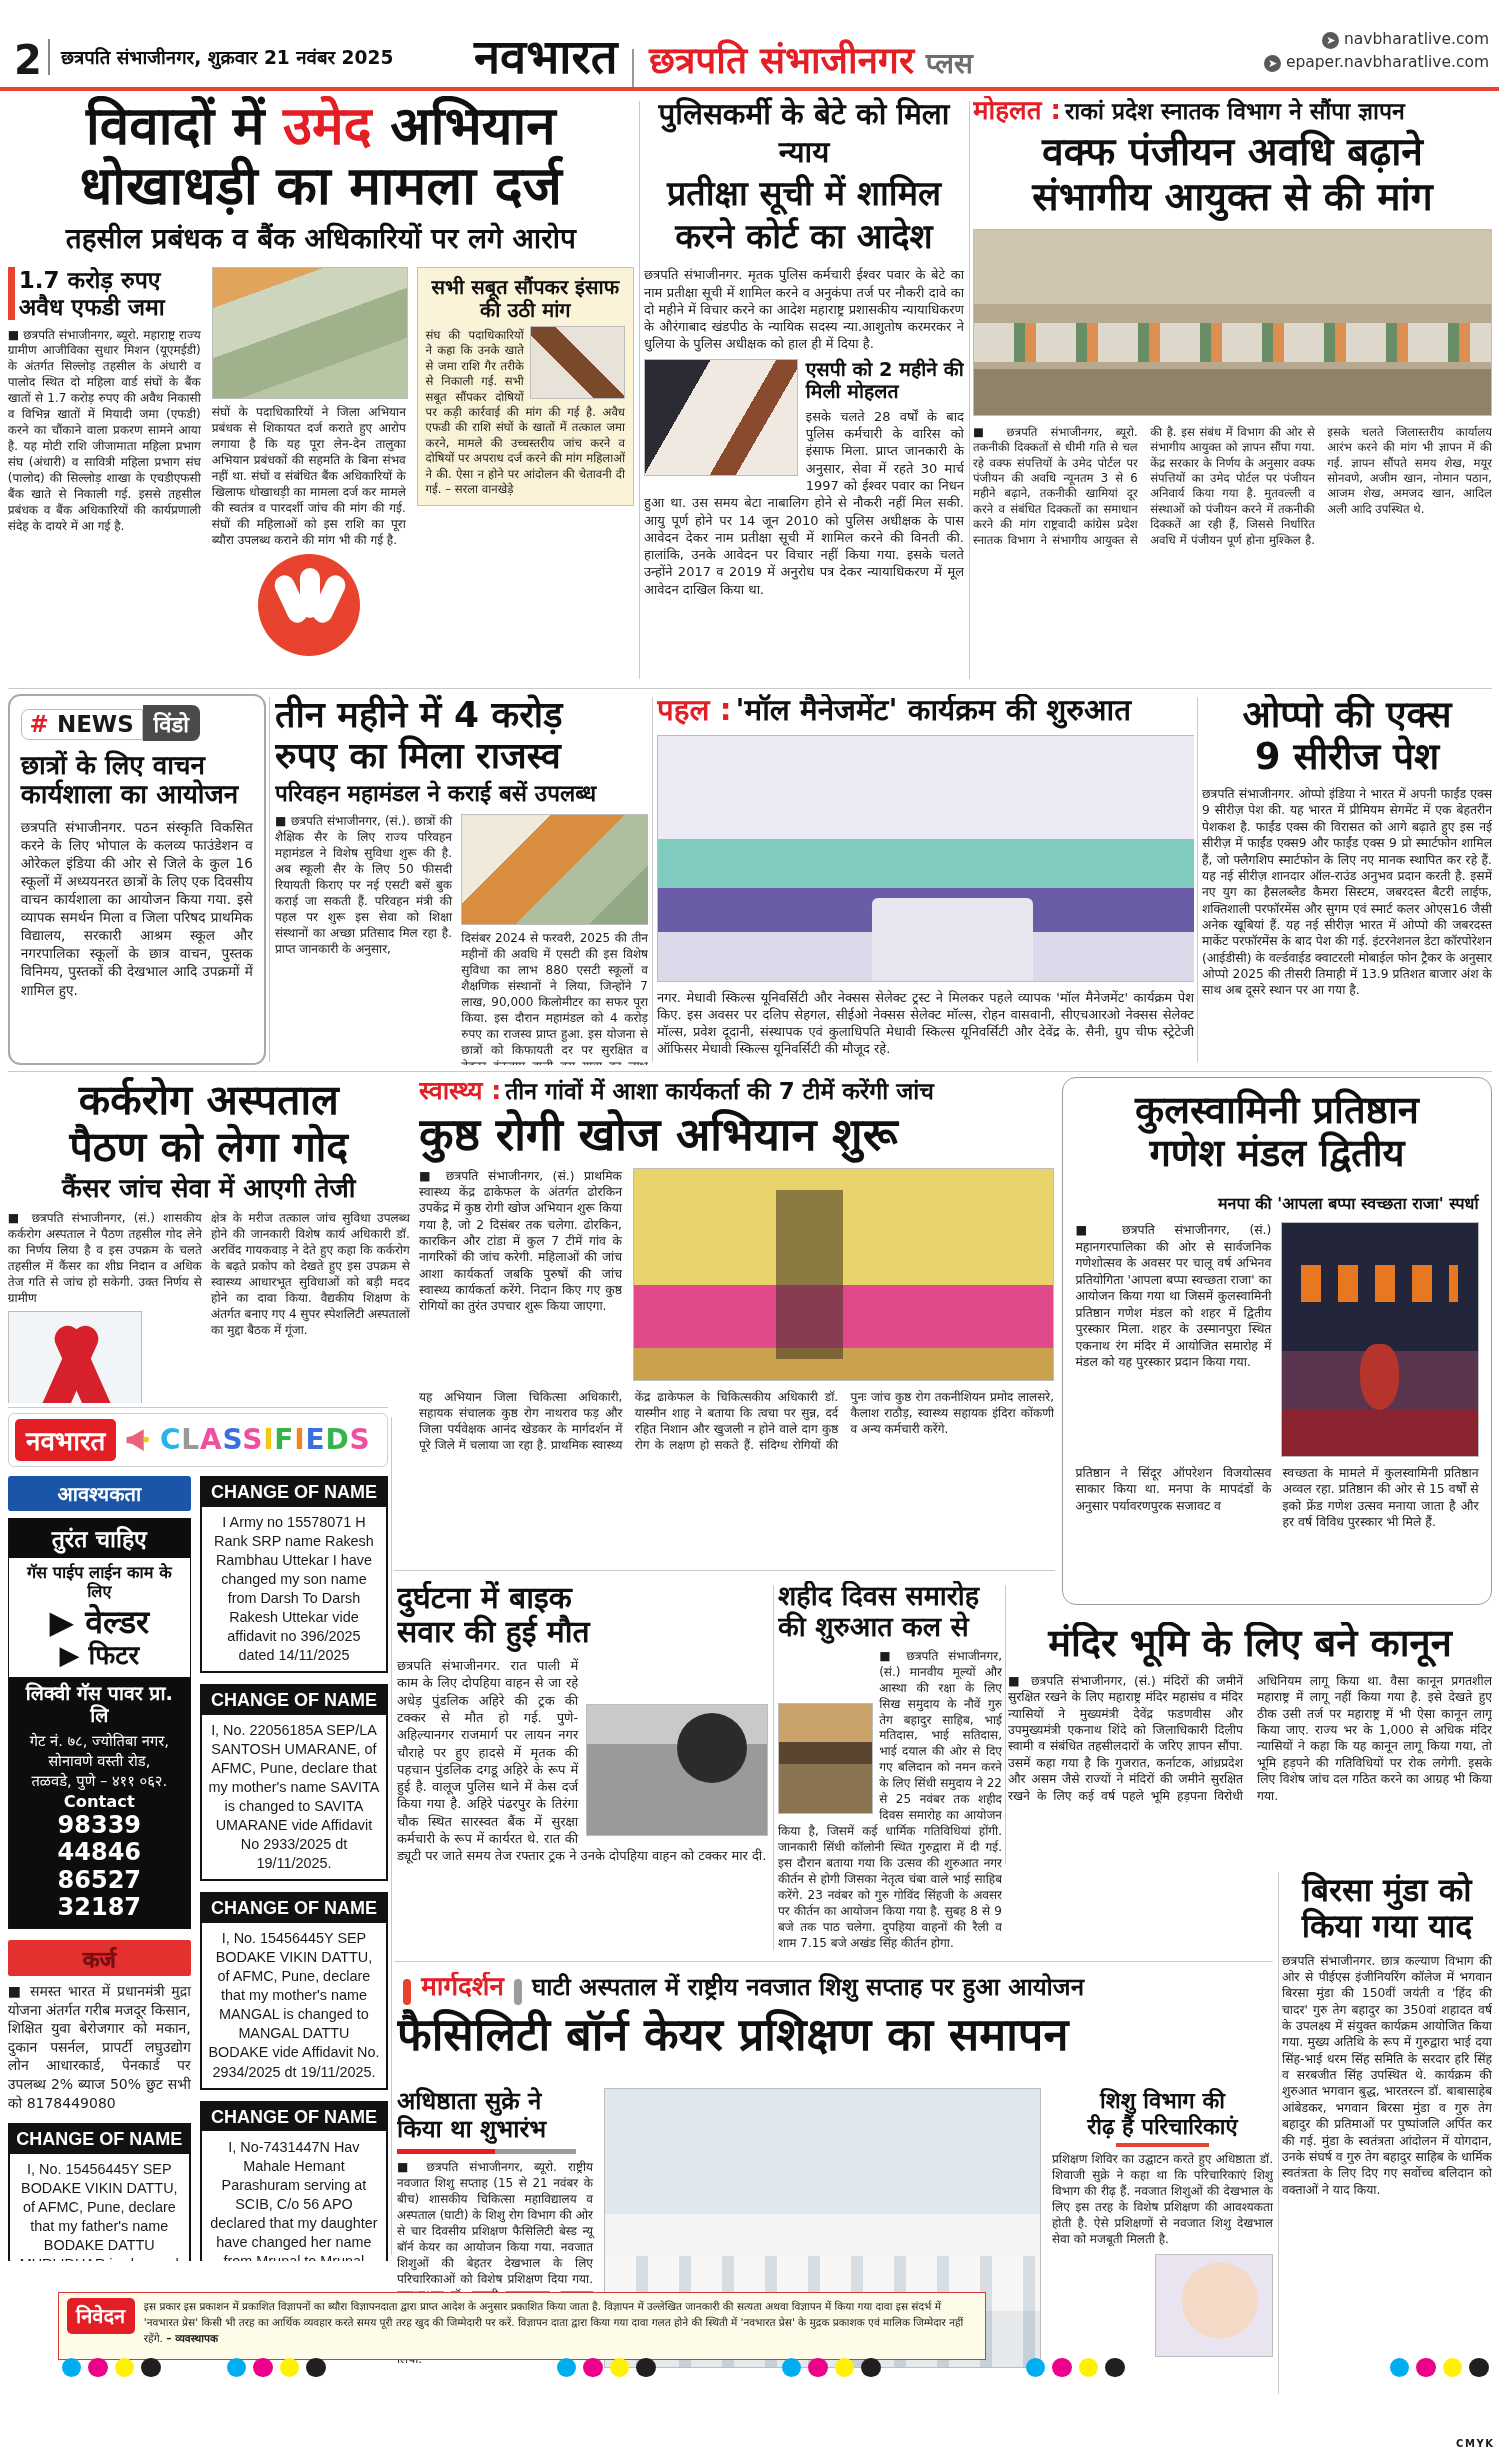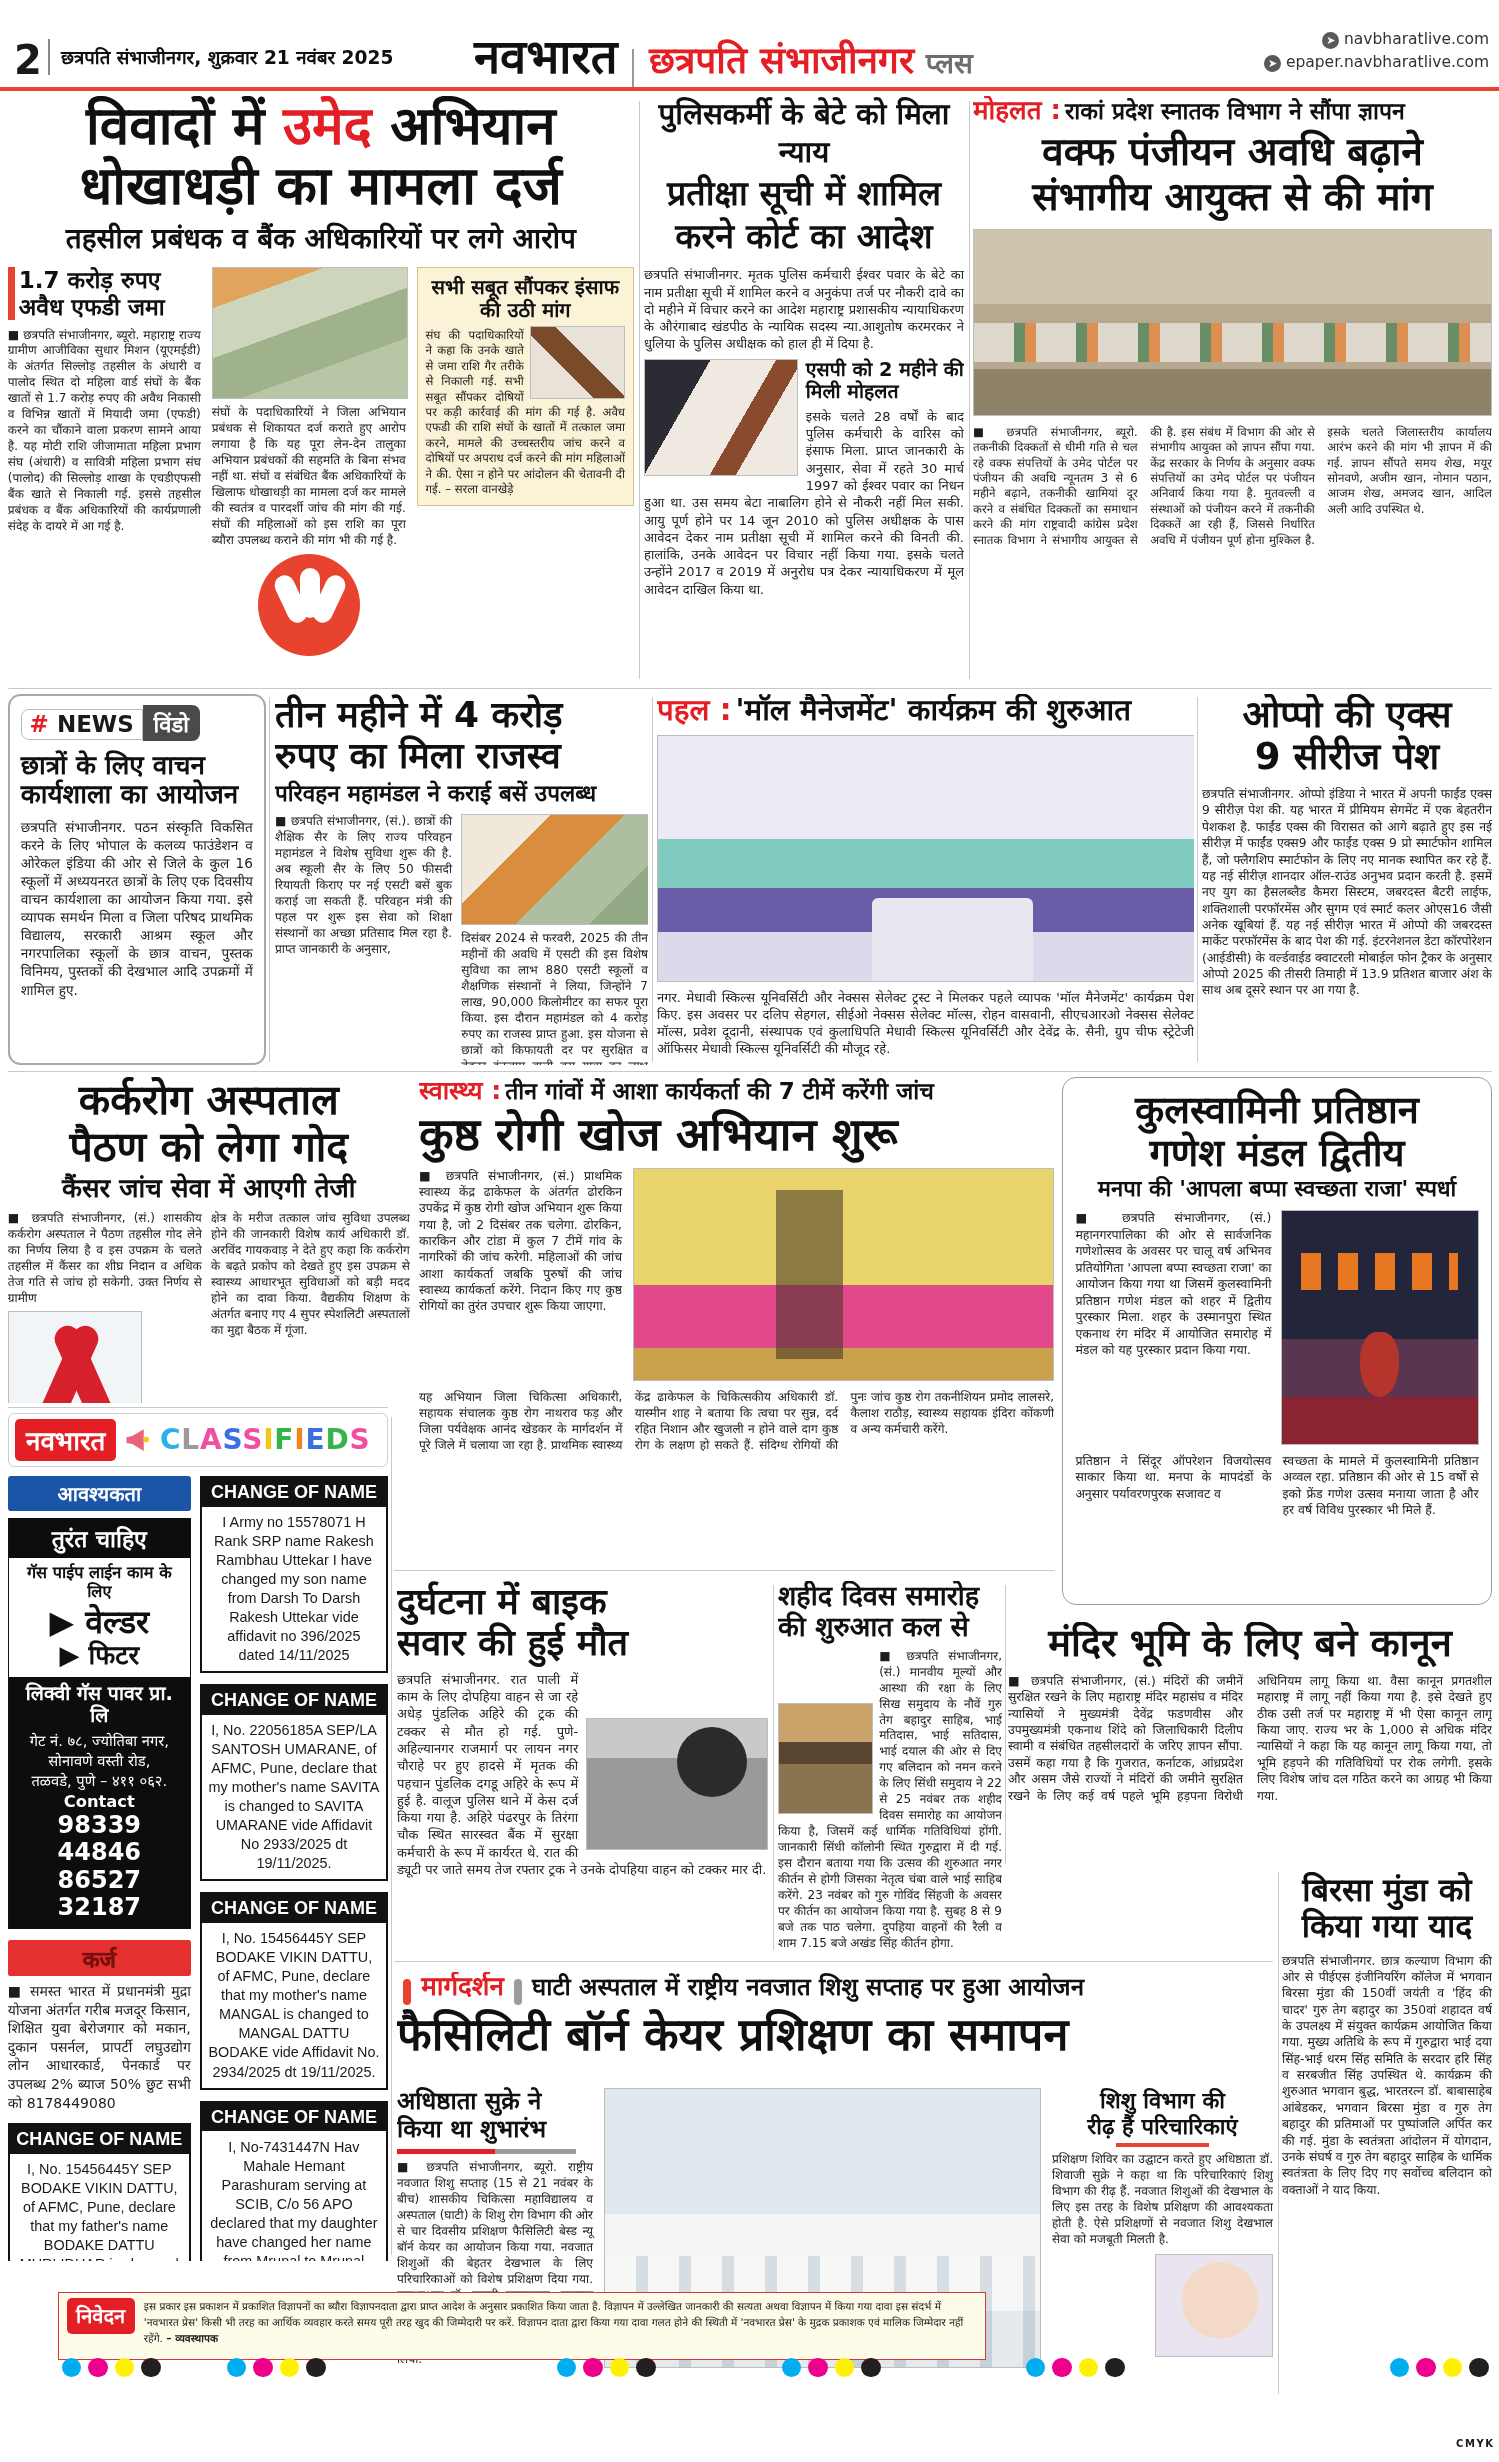--- a/index.html
+++ b/index.html
@@ -246,21 +246,21 @@
       </div>
     </div>
     <div class="bt" style="font-size:12px;margin-top:9.3px;column-count:3;column-gap:12.4px;height:116px;">यह अभियान जिला चिकित्सा अधिकारी, सहायक संचालक कुष्ठ रोग नाथराव फड़ और जिला पर्यवेक्षक आनंद खेडकर के मार्गदर्शन में पूरे जिले में चलाया जा रहा है. प्राथमिक स्वास्थ्य केंद्र ढाकेफल के चिकित्सकीय अधिकारी डॉ. यास्मीन शाह ने बताया कि त्वचा पर सुन्न, दर्द रहित निशान और खुजली न होने वाले दाग कुष्ठ रोग के लक्षण हो सकते हैं. संदिग्ध रोगियों की पुनः जांच कुष्ठ रोग तकनीशियन प्रमोद लालसरे, कैलाश राठौड़, स्वास्थ्य सहायक इंदिरा कोंकणी व अन्य कर्मचारी करेंगे.</div>
   </div>
 
   <div class="abs clip roundbox" style="left:1062px;top:1077px;width:430px;height:528px;box-sizing:border-box;">
     <div class="hl center" style="font-size:38px;">
       <div>कुलस्वामिनी प्रतिष्ठान</div>
       <div>गणेश मंडल द्वितीय</div>
     </div>
-    <div class="hl center" style="font-size:22px;margin-top:0;">मनपा की 'आपला बप्पा स्वच्छता राजा' स्पर्धा</div>
+    <div class="hl center" style="font-size:16px;margin-top:19px;text-align:right;">मनपा की 'आपला बप्पा स्वच्छता राजा' स्पर्धा</div>
     <div style="display:flex;gap:9.3px;margin-top:9.3px;">
       <div class="bt" style="font-size:12.4px;width:196px;flex:none;">■ छत्रपति संभाजीनगर, (सं.) महानगरपालिका की ओर से सार्वजनिक गणेशोत्सव के अवसर पर चालू वर्ष अभिनव प्रतियोगिता 'आपला बप्पा स्वच्छता राजा' का आयोजन किया गया था जिसमें कुलस्वामिनी प्रतिष्ठान गणेश मंडल को शहर में द्वितीय पुरस्कार मिला. शहर के उस्मानपुरा स्थित एकनाथ रंग मंदिर में आयोजित समारोह में मंडल को यह पुरस्कार प्रदान किया गया.</div>
       <div class="ph ph-award" style="flex:1;height:233px;">
         <div style="position:absolute;left:10%;top:18%;width:80%;height:16%;background:repeating-linear-gradient(90deg,#e87722 0 20px,transparent 20px 37px);"></div>
         <div style="position:absolute;left:40%;top:52%;width:20%;height:28%;background:#b5342c;border-radius:50% 50% 60% 60%;"></div>
       </div>
     </div>
     <div style="display:flex;gap:11px;margin-top:7.8px;">
       <div class="bt" style="font-size:12.4px;flex:1;">प्रतिष्ठान ने सिंदूर ऑपरेशन विजयोत्सव साकार किया था. मनपा के मापदंडों के अनुसार पर्यावरणपुरक सजावट व</div>
       <div class="bt" style="font-size:12.4px;flex:1;">स्वच्छता के मामले में कुलस्वामिनी प्रतिष्ठान अव्वल रहा. प्रतिष्ठान की ओर से 15 वर्षों से इको फ्रेंड गणेश उत्सव मनाया जाता है और हर वर्ष विविध पुरस्कार भी मिले हैं.</div>
@@ -324,21 +324,21 @@
           <div class="ct">CHANGE OF NAME</div>
           <div class="cb">I, No-7431447N Hav Mahale Hemant Parashuram serving at SCIB, C/o 56 APO declared that my daughter have changed her name from Mrunal to Mrunal Hemant Mahale vide Affidavit 358/2025 of 18/11/2025</div>
         </div>
 
       </div>
     </div>
   </div>
 
   <div class="rule-h" style="left:394px;top:1570px;width:661px;"></div>
   <div class="abs clip" style="left:397px;top:1581px;width:371px;height:374px;">
-    <div class="hl" style="font-size:36px;">
+    <div class="hl" style="font-size:30px;">
       <div>दुर्घटना में बाइक</div>
       <div>सवार की हुई मौत</div>
     </div>
     <div style="margin-top:7.8px;">
       <div class="ph ph-accident" style="width:180px;height:130px;float:right;margin:47px 0 4.7px 7.8px;">
         <div class="wheel"></div>
       </div>
       <div class="bt" style="font-size:13px;">छत्रपति संभाजीनगर. रात पाली में काम के लिए दोपहिया वाहन से जा रहे अधेड़ पुंडलिक अहिरे की ट्रक की टक्कर से मौत हो गई. पुणे-अहिल्यानगर राजमार्ग पर लायन नगर चौराहे पर हुए हादसे में मृतक की पहचान पुंडलिक दगडू अहिरे के रूप में हुई है. वालूज पुलिस थाने में केस दर्ज किया गया है. अहिरे पंढरपुर के तिरंगा चौक स्थित सारस्वत बैंक में सुरक्षा कर्मचारी के रूप में कार्यरत थे. रात की ड्यूटी पर जाते समय तेज रफ्तार ट्रक ने उनके दोपहिया वाहन को टक्कर मार दी.</div>
     </div>
   </div>

